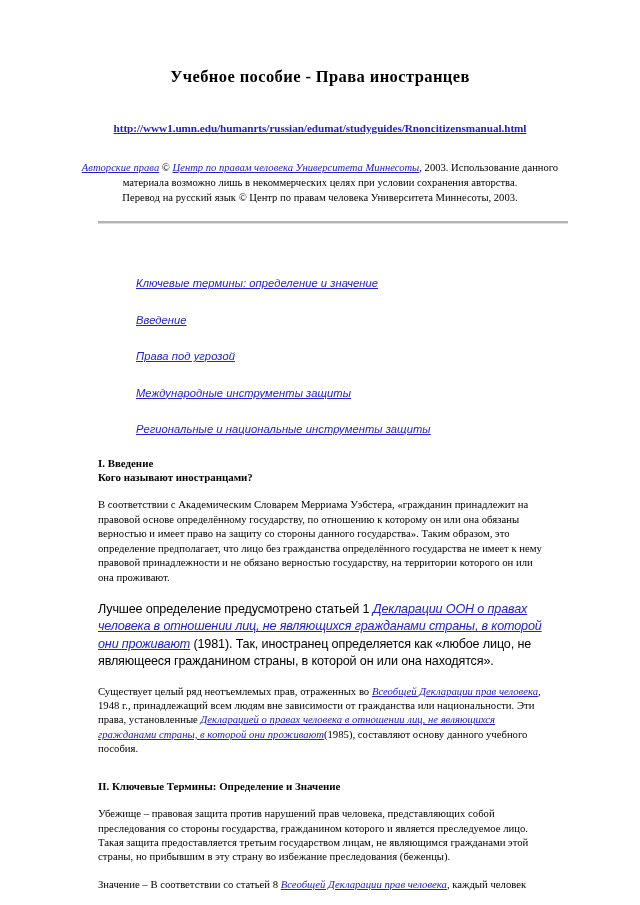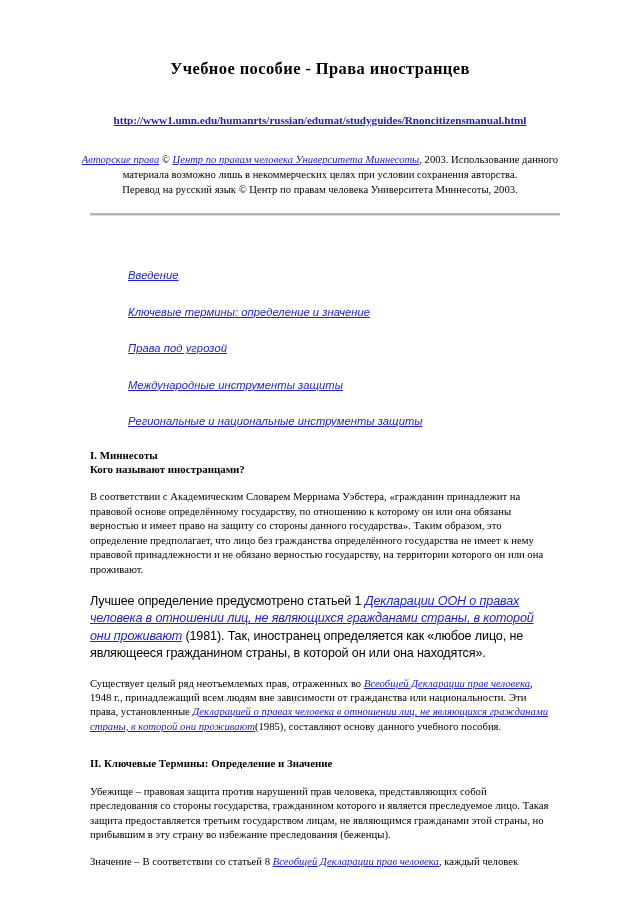--- a/index.html
+++ b/index.html
@@ -14,21 +14,21 @@
     font-family: "Liberation Serif", "DejaVu Serif", serif;
     color: #000000;
     overflow: hidden;
   }
 
   .page {
     position: relative;
     width: 640px;
     height: 905px;
     box-sizing: border-box;
-    padding: 0;
+    padding: 8px;
   }
 
   
   .doc-title {
     text-align: center;
     font-size: 16.5px;
     font-weight: bold;
     letter-spacing: 0.4px;
     margin: 0;
     padding-top: 59px;
@@ -146,40 +146,40 @@
   <div class="copyright">
     <a class="inline-link" href="#">Авторские права</a><span> © </span><a class="inline-link" href="#">Центр по правам человека Университета Миннесоты</a><span>, 2003. Использование данного материала возможно лишь в некоммерческих целях при условии сохранения авторства.</span>
     <br>
     <span>Перевод на русский язык © Центр по правам человека Университета Миннесоты, 2003.</span>
   </div>
 
   <hr class="divider">
 
   <ul class="toc">
     <li class="toc-item">
+      <a class="toc-link" href="#">Ключевые термины: определение и значение</a>
+    </li>
+    <li class="toc-item">
       <a class="toc-link" href="#">Введение</a>
     </li>
     <li class="toc-item">
-      <a class="toc-link" href="#">Ключевые термины: определение и значение</a>
-    </li>
-    <li class="toc-item">
       <a class="toc-link" href="#">Права под угрозой</a>
     </li>
     <li class="toc-item">
       <a class="toc-link" href="#">Международные инструменты защиты</a>
     </li>
     <li class="toc-item">
       <a class="toc-link" href="#">Региональные и национальные инструменты защиты</a>
     </li>
   </ul>
 
   <div class="content">
 
     <div class="sec-head sec-head-1">
-      <span>I. Миннесоты</span><br>
+      <span>I. Введение</span><br>
       <span>Кого называют иностранцами?</span>
     </div>
 
     <p class="body-text">В соответствии с Академическим Словарем Мерриама Уэбстера, «гражданин принадлежит на правовой основе определённому государству, по отношению к которому он или она обязаны верностью и имеет право на защиту со стороны данного государства». Таким образом, это определение предполагает, что лицо без гражданства определённого государства не имеет к нему правовой принадлежности и не обязано верностью государству, на территории которого он или она проживают.</p>
 
     <p class="big-text">
       <span>Лучшее определение предусмотрено статьей 1 </span><a class="inline-link" href="#">Декларации ООН о правах человека в отношении лиц, не являющихся гражданами страны, в которой они проживают</a><span> (1981). Так, иностранец определяется как «любое лицо, не являющееся гражданином страны, в которой он или она находятся».</span>
     </p>
 
     <p class="body-text">

